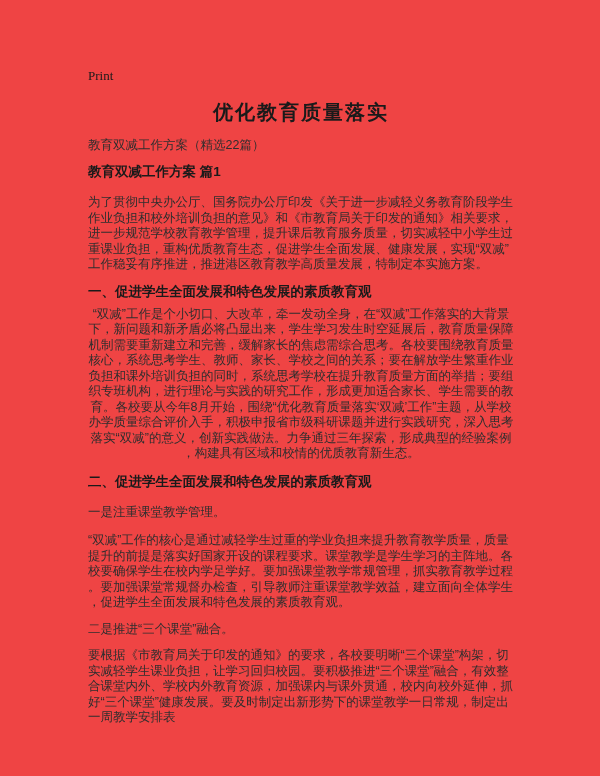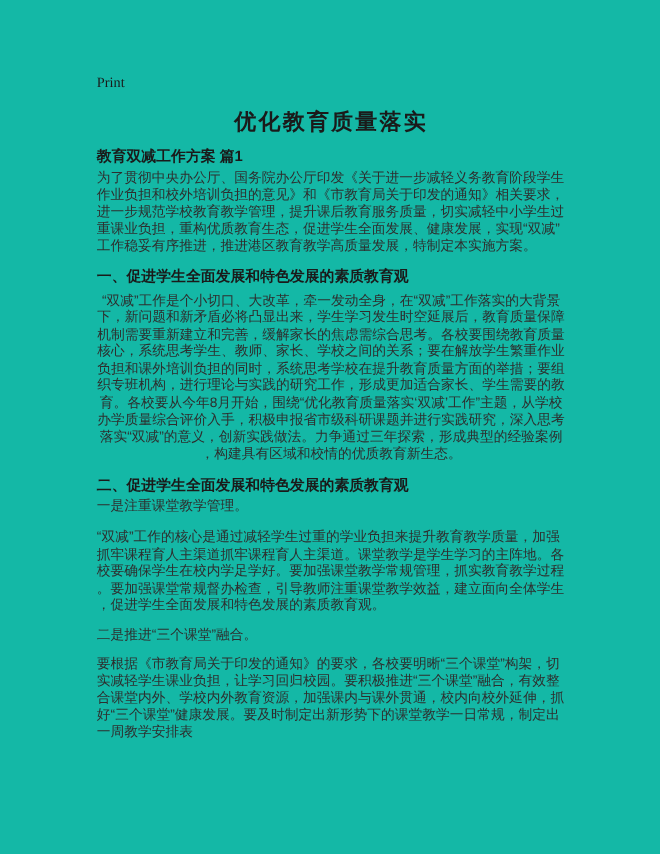--- a/index.html
+++ b/index.html
@@ -11,21 +11,21 @@
     width: 600px;
     height: 776px;
     overflow: hidden;
     font-family: "Liberation Sans", sans-serif;
     color: #2e2e2e;
   }
   .page {
     position: relative;
     width: 600px;
     min-height: 776px;
-    background: #14b8a6;
+    background: #ef4444;
   }
   .print-row {
     padding: 68px 0 0 88px;
     line-height: 14px;
   }
   .print-link {
     font-family: "Liberation Serif", serif;
     font-size: 13px;
     color: #1a1a1a;
     text-decoration: none;
@@ -60,54 +60,55 @@
   .sub-heading {
     font-size: 13.5px;
     font-weight: bold;
     color: #1a1a1a;
     line-height: 17px;
     margin: 10px 0 0 0;
   }
   .body-text {
     font-size: 12.5px;
     line-height: 15.5px;
-    margin: 4px 0 0 0;
+    margin: 15px 0 0 0;
     line-break: anywhere;
     word-break: break-all;
   }
   .gap-sm { margin-top: 7px; text-align: center; }
   .gap-md { margin-top: 11px; }
   .gap-lg { margin-top: 13px; }
 </style>
 </head>
 <body>
 
 <div class="page">
 
   <div class="print-row">
     <a class="print-link">Print</a>
   </div>
 
   <div class="content">
 
     <h1 class="doc-title">优化教育质量落实</h1>
 
+    <p class="subtitle">教育双减工作方案（精选22篇）</p>
 
     <h2 class="section-title">教育双减工作方案 篇1</h2>
 
     <p class="body-text">为了贯彻中央办公厅、国务院办公厅印发《关于进一步减轻义务教育阶段学生作业负担和校外培训负担的意见》和《市教育局关于印发的通知》相关要求，进一步规范学校教育教学管理，提升课后教育服务质量，切实减轻中小学生过重课业负担，重构优质教育生态，促进学生全面发展、健康发展，实现“双减”工作稳妥有序推进，推进港区教育教学高质量发展，特制定本实施方案。</p>
 
     <h3 class="sub-heading">一、促进学生全面发展和特色发展的素质教育观</h3>
 
     <p class="body-text gap-sm">“双减”工作是个小切口、大改革，牵一发动全身，在“双减”工作落实的大背景下，新问题和新矛盾必将凸显出来，学生学习发生时空延展后，教育质量保障机制需要重新建立和完善，缓解家长的焦虑需综合思考。各校要围绕教育质量核心，系统思考学生、教师、家长、学校之间的关系；要在解放学生繁重作业负担和课外培训负担的同时，系统思考学校在提升教育质量方面的举措；要组织专班机构，进行理论与实践的研究工作，形成更加适合家长、学生需要的教育。各校要从今年8月开始，围绕“优化教育质量落实‘双减’工作”主题，从学校办学质量综合评价入手，积极申报省市级科研课题并进行实践研究，深入思考落实“双减”的意义，创新实践做法。力争通过三年探索，形成典型的经验案例，构建具有区域和校情的优质教育新生态。</p>
 
     <h3 class="sub-heading gap-md">二、促进学生全面发展和特色发展的素质教育观</h3>
 
     <p class="body-text">一是注重课堂教学管理。</p>
 
-    <p class="body-text gap-lg">“双减”工作的核心是通过减轻学生过重的学业负担来提升教育教学质量，加强抓牢课程育人主渠道抓牢课程育人主渠道。课堂教学是学生学习的主阵地。各校要确保学生在校内学足学好。要加强课堂教学常规管理，抓实教育教学过程。要加强课堂常规督办检查，引导教师注重课堂教学效益，建立面向全体学生，促进学生全面发展和特色发展的素质教育观。</p>
+    <p class="body-text gap-lg">“双减”工作的核心是通过减轻学生过重的学业负担来提升教育教学质量，质量提升的前提是落实好国家开设的课程要求。课堂教学是学生学习的主阵地。各校要确保学生在校内学足学好。要加强课堂教学常规管理，抓实教育教学过程。要加强课堂常规督办检查，引导教师注重课堂教学效益，建立面向全体学生，促进学生全面发展和特色发展的素质教育观。</p>
 
     <p class="body-text gap-md">二是推进“三个课堂”融合。</p>
 
     <p class="body-text gap-md">要根据《市教育局关于印发的通知》的要求，各校要明晰“三个课堂”构架，切实减轻学生课业负担，让学习回归校园。要积极推进“三个课堂”融合，有效整合课堂内外、学校内外教育资源，加强课内与课外贯通，校内向校外延伸，抓好“三个课堂”健康发展。要及时制定出新形势下的课堂教学一日常规，制定出一周教学安排表</p>
 
   </div>
 </div>
 
 </body></html>

